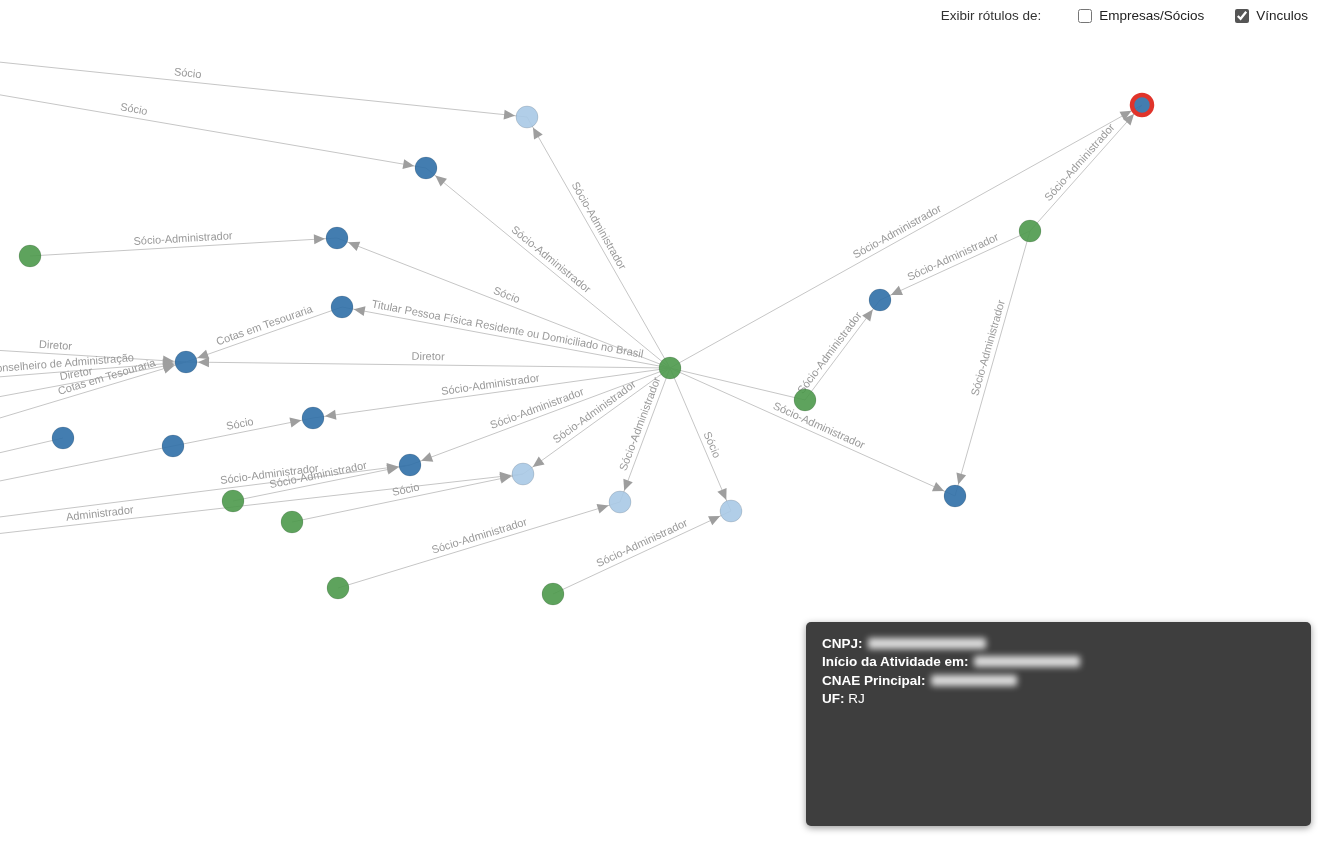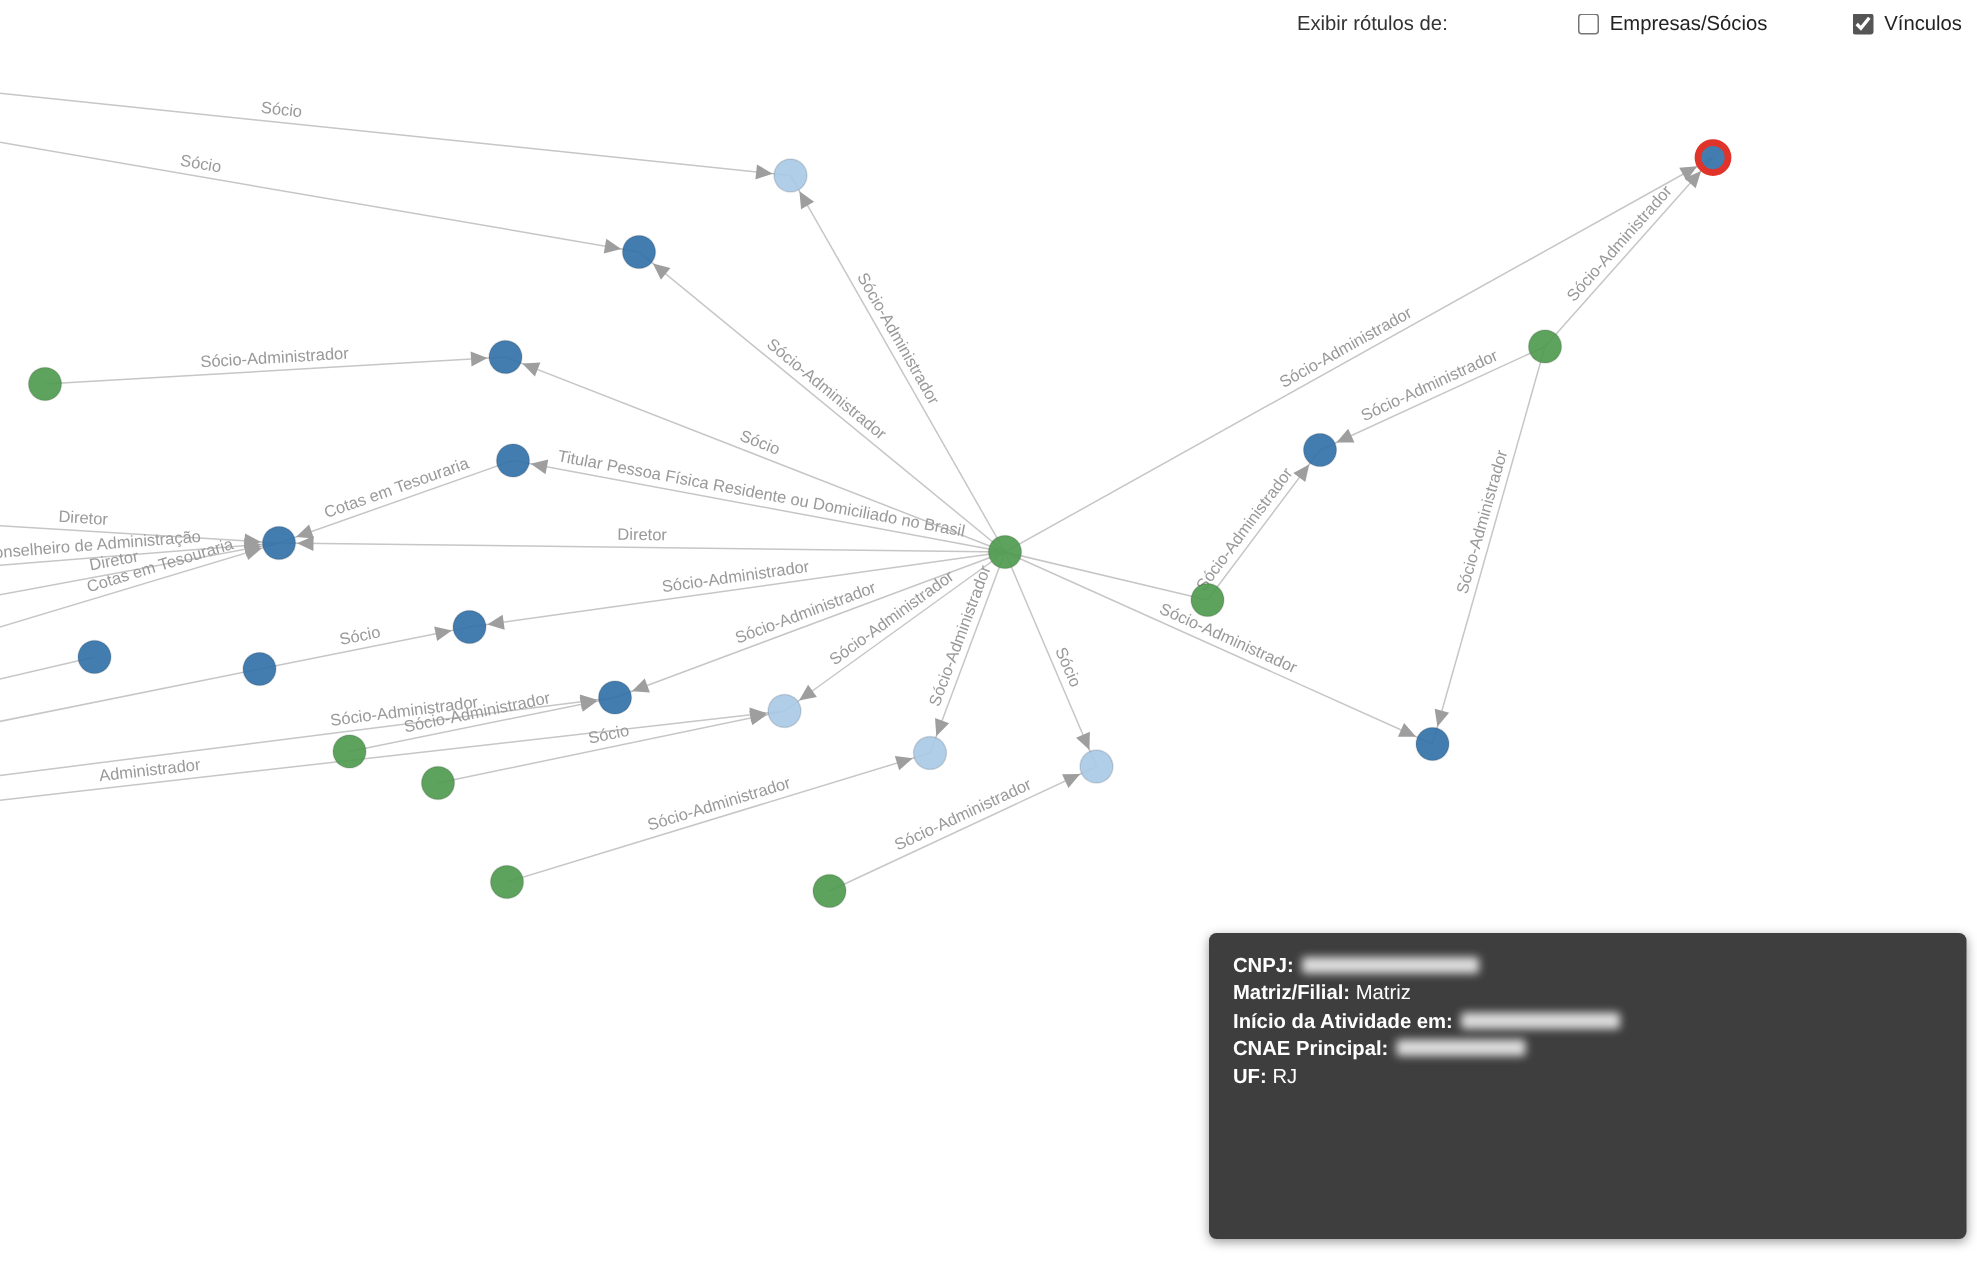--- a/index.html
+++ b/index.html
@@ -5,22 +5,22 @@
   html,body{margin:0;padding:0;}
   body{
     width:1318px;height:842px;position:relative;overflow:hidden;
     background:#ffffff;font-family:"Liberation Sans",sans-serif;
   }
   #graph-svg{position:absolute;left:0;top:0;}
   .topbar{
     position:absolute;top:8px;right:10px;display:flex;align-items:center;
     font-size:13.5px;color:#222;z-index:5;
   }
-  .topbar .caption{margin-right:30px;color:#333;}
-  .cb{display:flex;align-items:center;margin-left:40px;cursor:pointer;padding-left:17px;}
+  .topbar .caption{margin-right:6px;color:#333;}
+  .cb{display:flex;align-items:center;margin-left:14px;cursor:pointer;padding-left:17px;}
   .cb input{width:14px;height:14px;margin:0 7px 0 0;accent-color:#555;}
   #tooltip{
     position:absolute;left:806px;top:622px;width:473px;height:178px;
     background:#3e3e3e;border-radius:5px;padding:13px 16px;color:#fff;
     font-size:13.5px;line-height:18.4px;box-shadow:0 2px 7px rgba(0,0,0,.4);
     z-index:4;
   }
   .trow b{font-weight:bold;}
   .redact{
     display:inline-block;height:11px;background:rgba(255,255,255,.82);
@@ -168,17 +168,16 @@
     <span>Empresas/Sócios</span>
   </label>
   <label class="cb">
     <input type="checkbox" checked="" style="">
     <span>Vínculos</span>
   </label>
 </div>
 
 <div id="tooltip">
     <div class="trow"><b>CNPJ:</b><span class="redact" style="width: 118px;"></span></div>
-    <div class="trow"><b>Matriz/Filial:</b><span> Matriz</span></div>
     <div class="trow"><b>Início da Atividade em:</b><span class="redact" style="width: 106px;"></span></div>
     <div class="trow"><b>CNAE Principal:</b><span class="redact" style="width: 86px;"></span></div>
     <div class="trow"><b>UF:</b><span> RJ</span></div>
   </div>
 
 </body></html>

